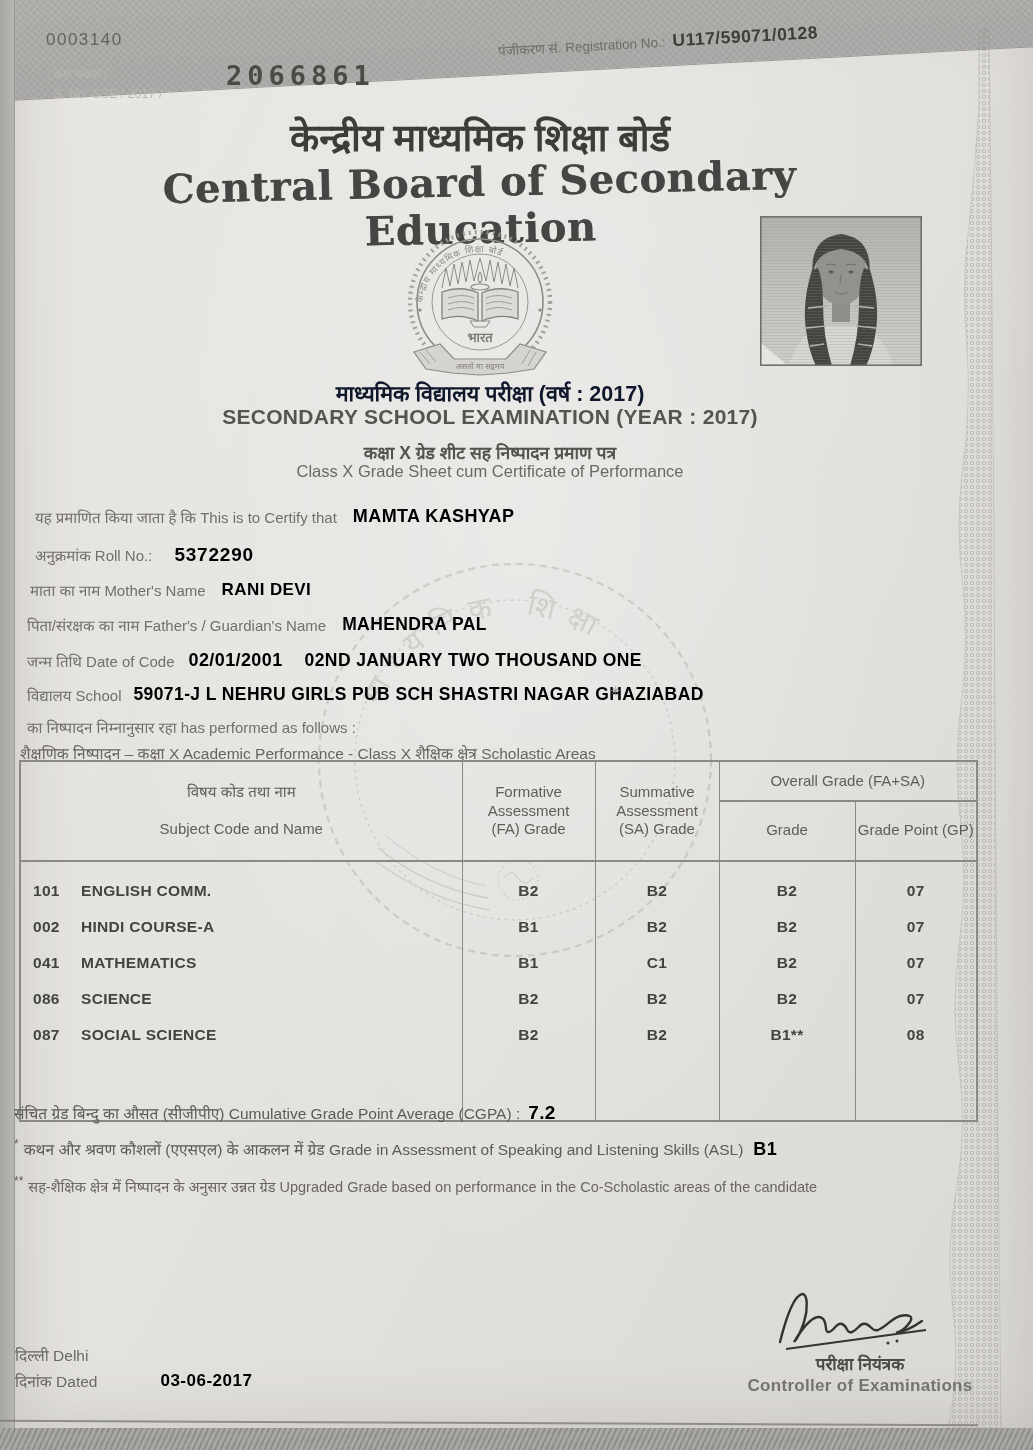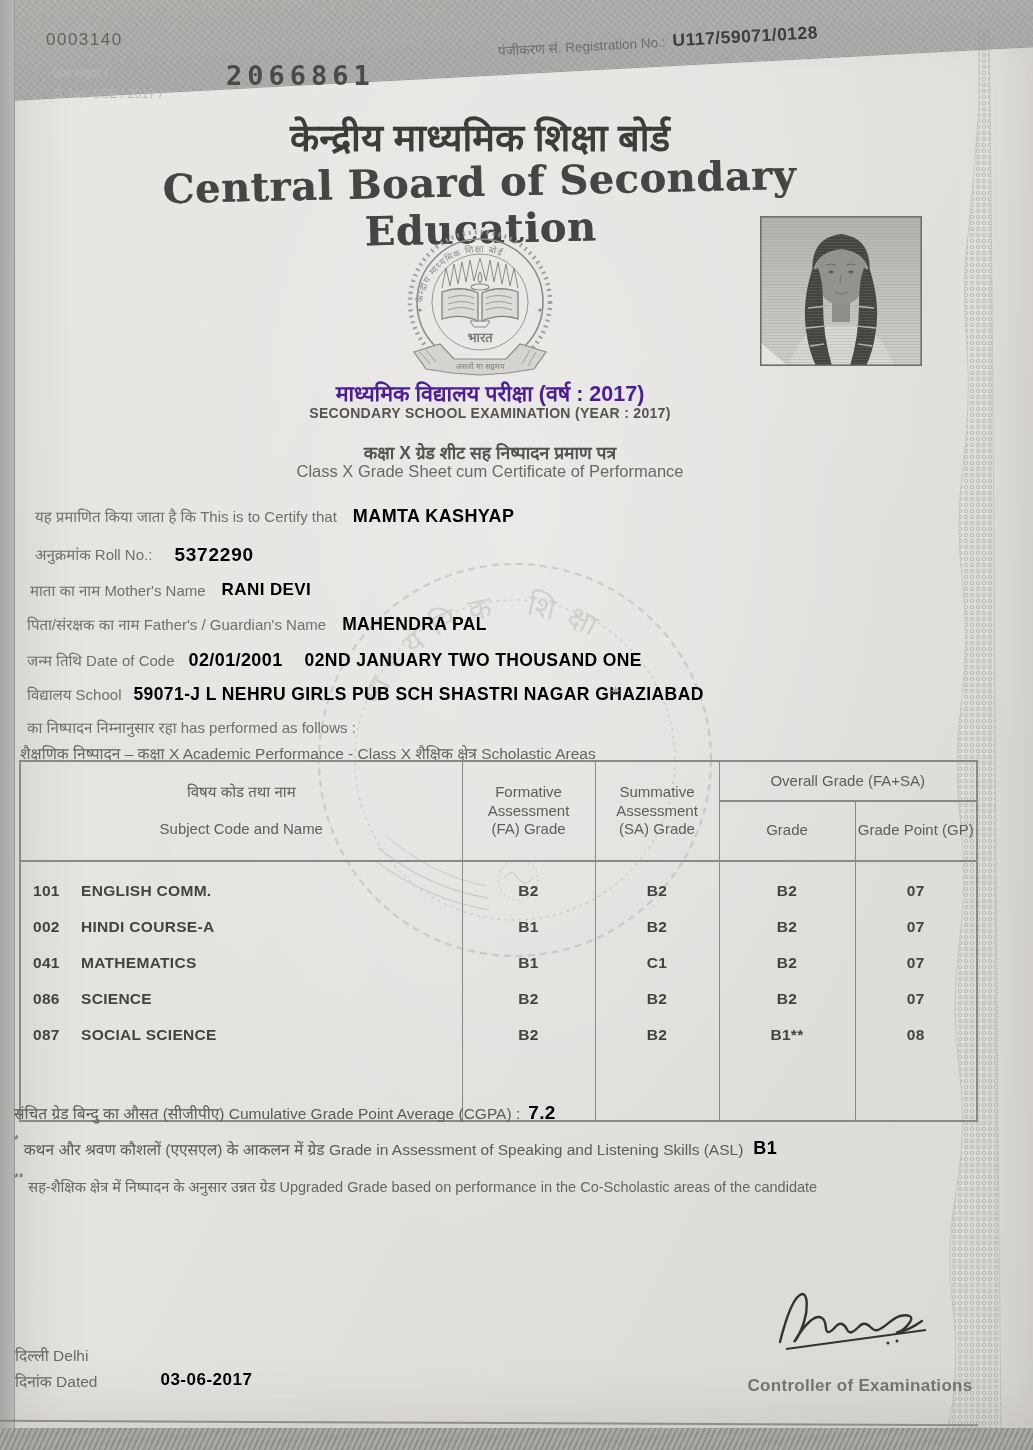--- a/index.html
+++ b/index.html
@@ -59,26 +59,26 @@
   .registration .lbl{font-size:13.5px;color:#6e6c68;}
   .registration .val{font-size:17.5px;font-weight:bold;color:#3f3d3a;letter-spacing:.5px;}
 
   .title-hi{left:0;top:110px;width:960px;text-align:center;
     font-size:38px;font-weight:bold;color:#3e3c39;}
   .title-en{left:60px;top:158px;width:840px;text-align:center;
     font-family:"DejaVu Serif","Liberation Serif",serif;font-weight:bold;
     font-size:40px;color:#474543;letter-spacing:.5px;transform:rotate(-1.3deg);
     text-shadow:.4px 0 0 rgba(70,68,66,.7);}
 
-  .exam-hi{left:0;top:378px;width:980px;text-align:center;font-size:21.5px;font-weight:bold;color:#4c1d95;}
-  .exam-en{left:0;top:405px;width:980px;text-align:center;font-size:14px;font-weight:bold;color:#565450;letter-spacing:.3px;}
+  .exam-hi{left:0;top:378px;width:980px;text-align:center;font-size:21.5px;font-weight:bold;color:#0f172a;}
+  .exam-en{left:0;top:405px;width:980px;text-align:center;font-size:21px;font-weight:bold;color:#565450;letter-spacing:.3px;}
   .doc-hi{left:0;top:440px;width:980px;text-align:center;font-size:17.5px;font-weight:600;color:#55534f;}
   .doc-en{left:0;top:462px;width:980px;text-align:center;font-size:16.5px;color:#6a6864;}
 
-  .frow{position:absolute;display:flex;align-items:flex-start;white-space:nowrap;}
+  .frow{position:absolute;display:flex;align-items:center;white-space:nowrap;}
   .frow .lbl{font-size:15px;color:#716f6b;}
   .frow .val{font-weight:bold;color:#000000;letter-spacing:.4px;}
 
   .asterisk-mark{left:610px;top:684px;font-size:12px;color:#94928e;}
 
   
   .marks-table{
     position:absolute;left:19px;top:760px;width:957px;
     border-collapse:collapse;table-layout:fixed;
     border:2px solid #8b8985;
@@ -377,15 +377,16 @@
   <svg class="abs signature" width="178" height="66" viewBox="0 0 178 66">
     <path d="M8,54 C14,30 22,8 30,6 C36,5 36,22 32,34 C28,46 24,52 22,54
              C34,34 44,26 50,30 C56,34 52,44 56,44 C62,44 64,34 70,36
              C76,38 74,46 80,44 C86,42 88,34 94,36 C100,38 100,44 106,42
              C114,39 120,30 128,28 C136,26 142,28 138,34 C134,40 128,44 124,45
              C130,44 140,40 150,33" fill="none" stroke="#34332f" stroke-width="2.4" stroke-linecap="round"></path>
     <path d="M14,61 L154,42" fill="none" stroke="#34332f" stroke-width="2"></path>
     <circle cx="116" cy="55" r="1.5" fill="#34332f"></circle>
     <circle cx="125" cy="53" r="1.5" fill="#34332f"></circle>
   </svg>
+  <div class="abs sig-hi">परीक्षा नियंत्रक</div>
   <div class="abs sig-en">Controller of Examinations</div>
 
 </div>
 
 </body></html>

